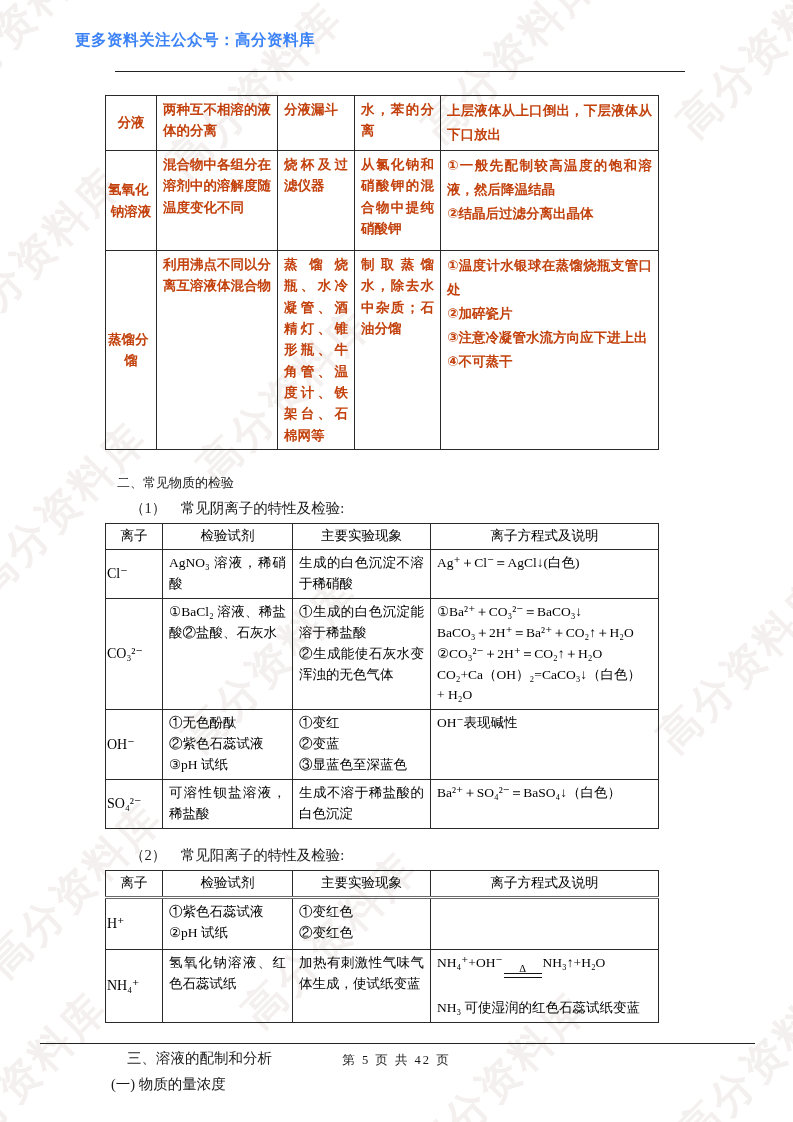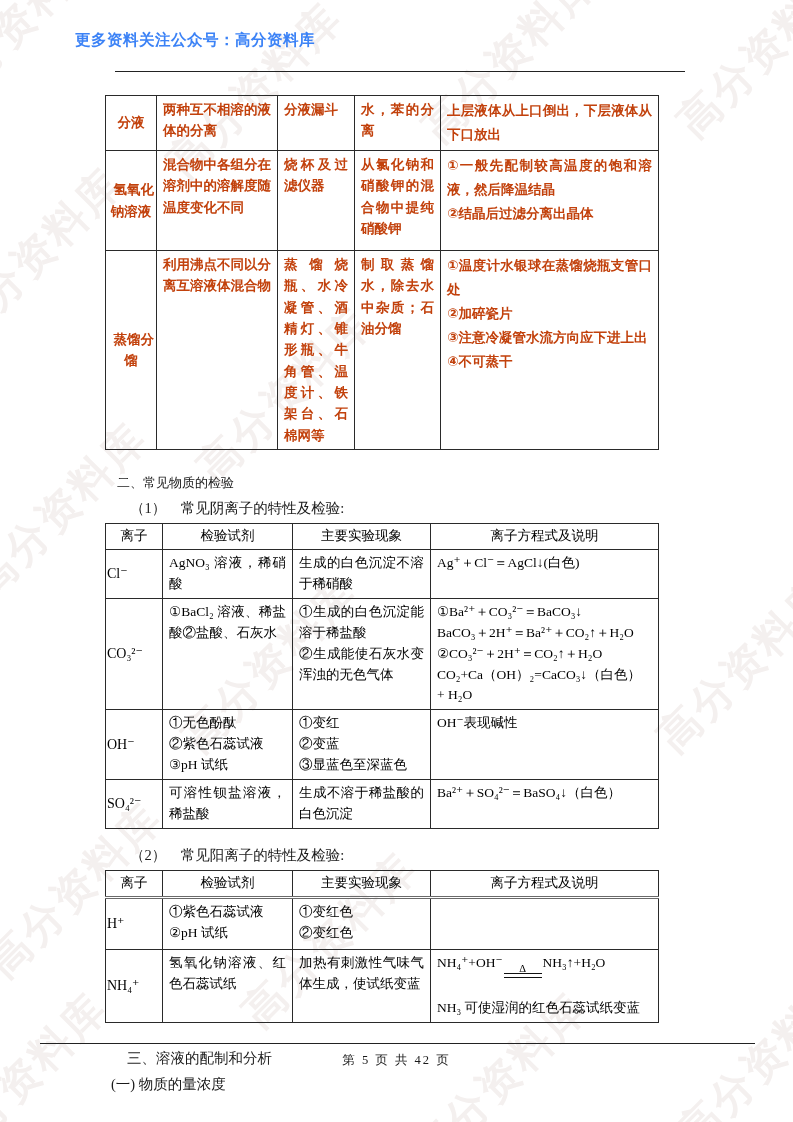--- a/index.html
+++ b/index.html
@@ -25,21 +25,21 @@
 
   table { border-collapse:collapse; table-layout:fixed; width:553px; }
   td { border:1px solid #2a2a2a; padding:3px 6px; vertical-align:top; word-break:break-all; }
 
   
   .sep-table td {
     font-family:"Liberation Sans","DejaVu Sans",sans-serif;
     font-weight:bold; font-size:13.5px; line-height:1.58; color:#c2410c;
     text-align:justify; text-align-last:left;
   }
-  .sep-table td.method { vertical-align:middle; text-align:right; text-align-last:center; padding:3px 2px; }
+  .sep-table td.method { vertical-align:middle; text-align:left; text-align-last:center; padding:3px 2px; }
   .sep-table .notes div { line-height:1.78; }
 
   
   .ion-table td { font-size:13.5px; line-height:1.55; color:#000000; }
   .ion-table .hdr td { text-align:center; padding:2px 4px; height:25px; vertical-align:middle; }
   .ion-table td.ion { vertical-align:middle; text-align:left; font-size:14px; padding:2px 1px; }
   .ion-table td.just { text-align:justify; text-align-last:left; }
   .cation .hdr td { border-bottom:3px double #6a6a6a; }
   .eq-line { white-space:nowrap; }
   .eq-note { margin-top:20px; }

